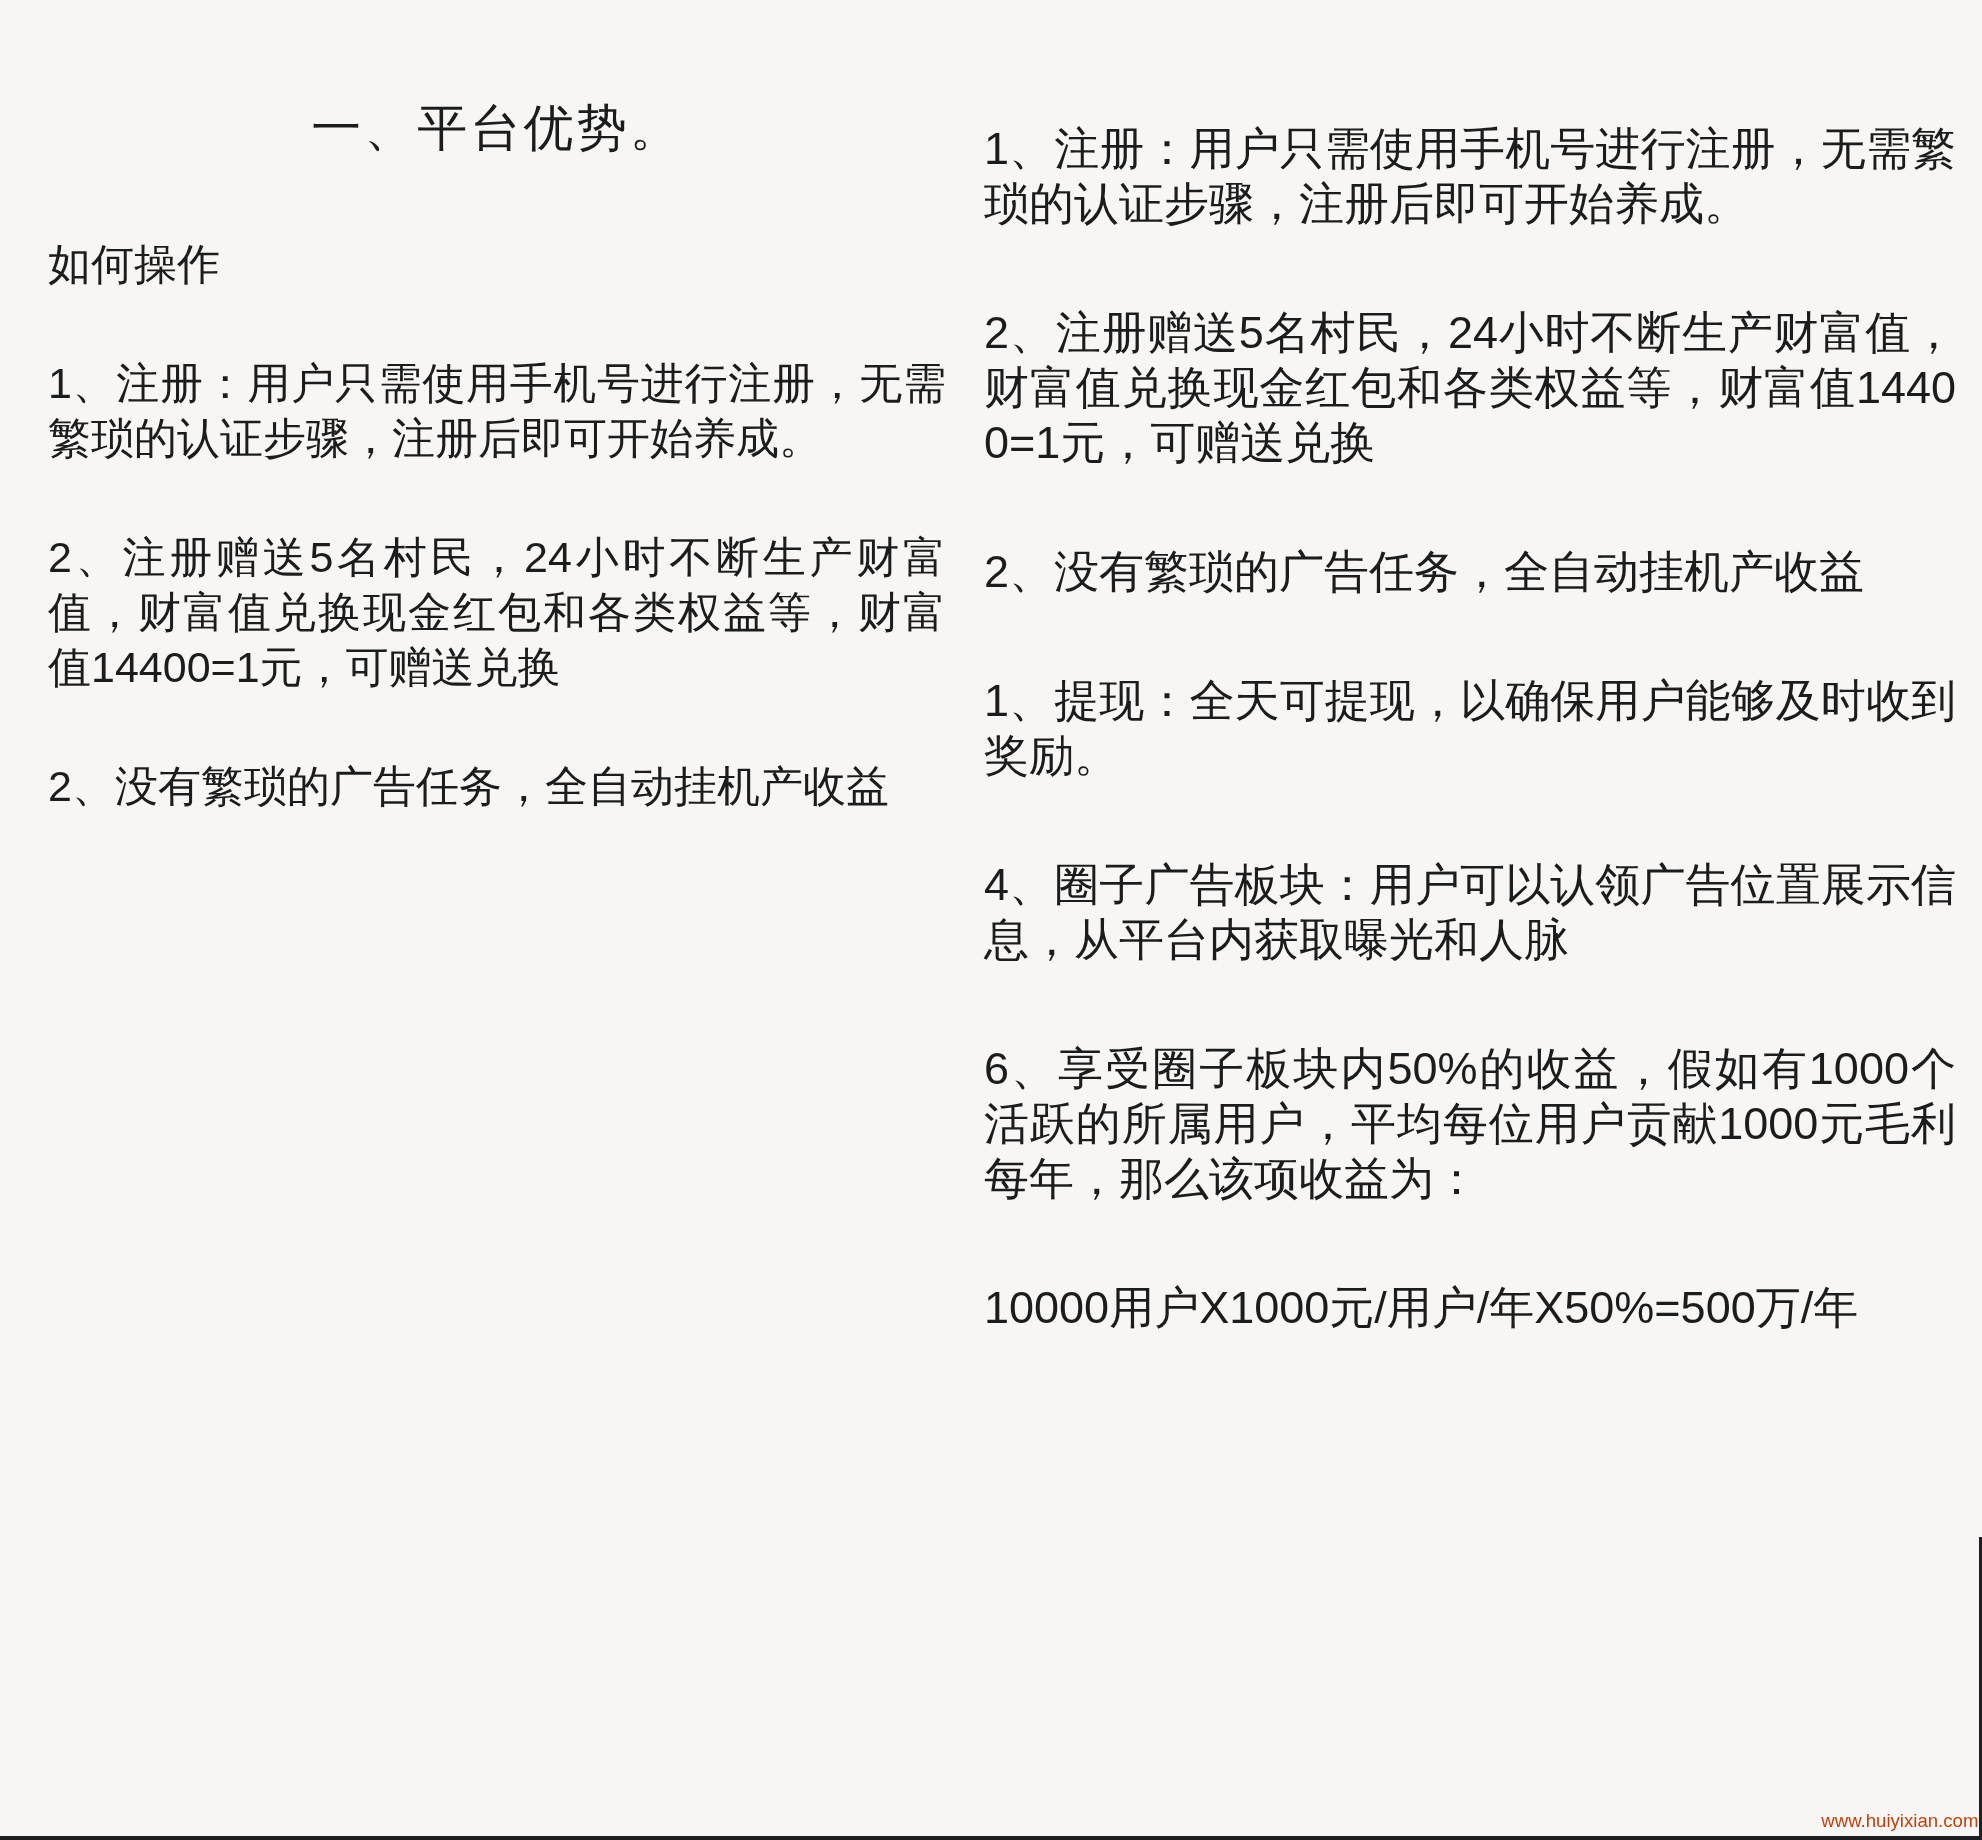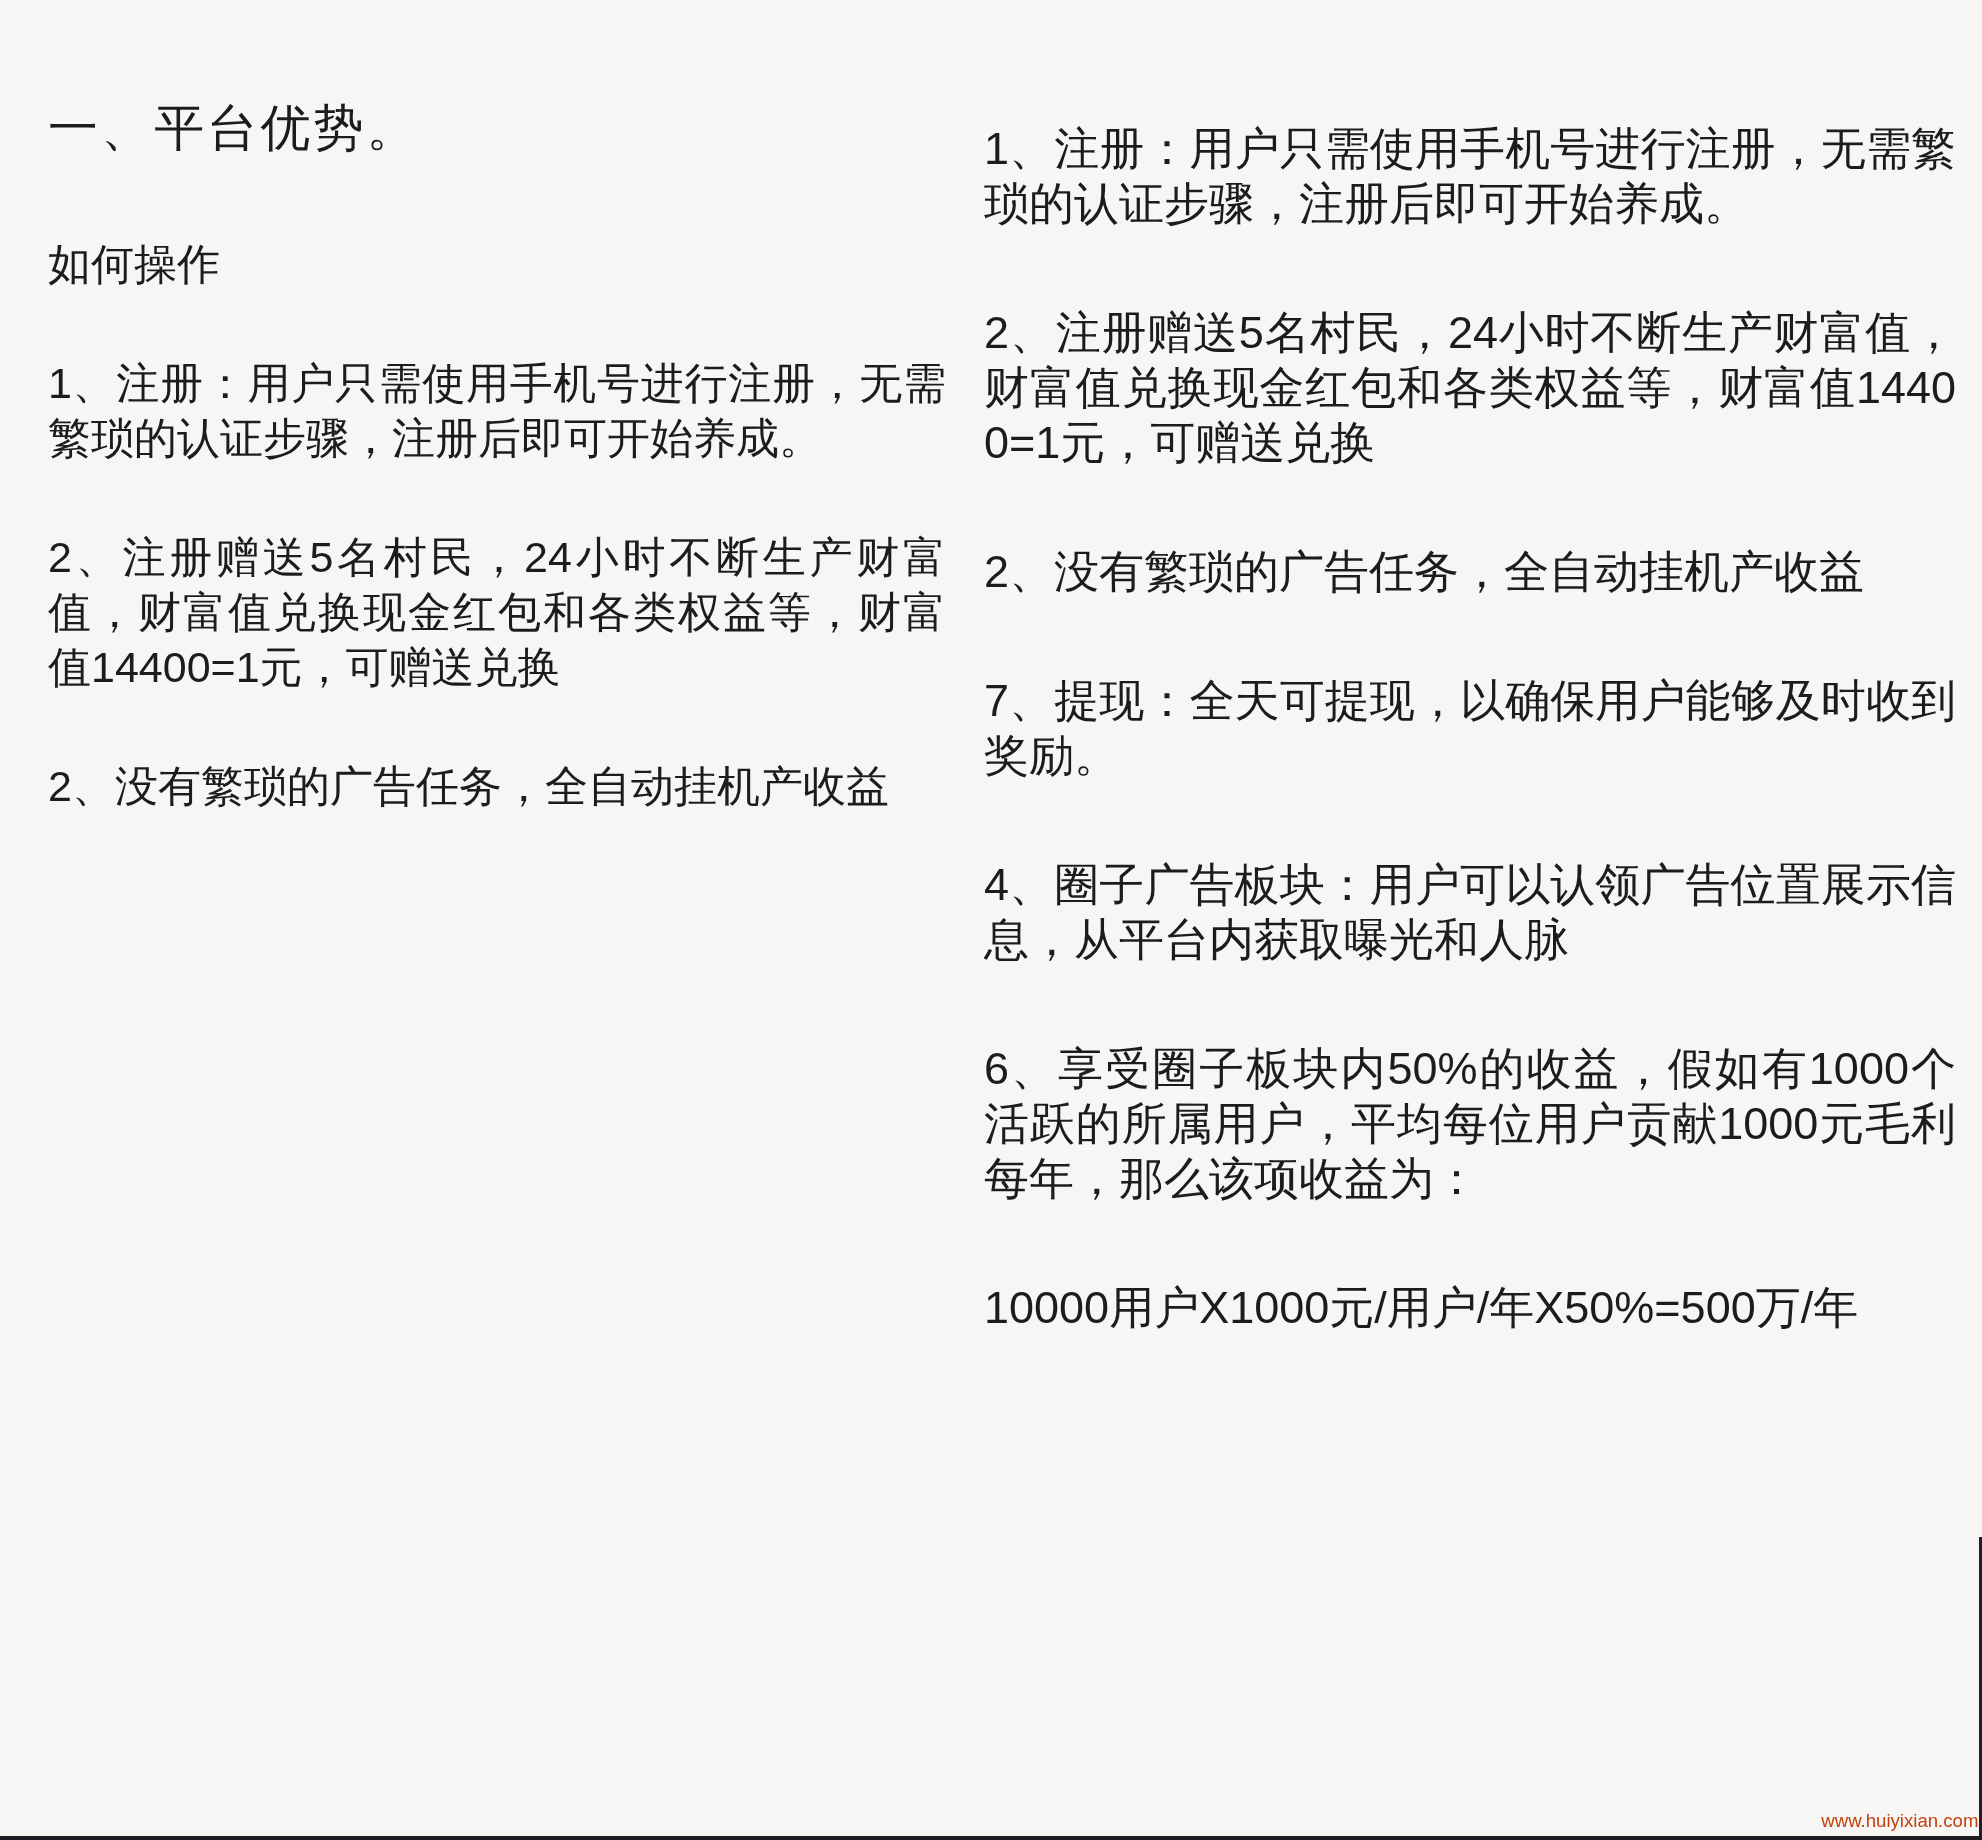--- a/index.html
+++ b/index.html
@@ -24,20 +24,21 @@
     width: 898px;
   }
   .col-right {
     left: 984px;
     top: 121px;
     width: 972px;
   }
   .doc-title {
     font-size: 50px;
     line-height: 75px;
+    text-align: center;
     letter-spacing: 3.1px;
     margin: 0 0 71px 0;
     font-weight: 400;
     white-space: nowrap;
   }
   .para {
     font-size: 43px;
     line-height: 55px;
     text-align: justify;
     margin: 0 0 64px 0;
@@ -84,21 +85,21 @@
   <p class="para">如何操作</p>
   <p class="para">1、注册：用户只需使用手机号进行注册，无需繁琐的认证步骤，注册后即可开始养成。</p>
   <p class="para">2、注册赠送5名村民，24小时不断生产财富值，财富值兑换现金红包和各类权益等，财富值14400=1元，可赠送兑换</p>
   <p class="para">2、没有繁琐的广告任务，全自动挂机产收益</p>
 </div>
 
 <div class="column col-right">
   <p class="para">1、注册：用户只需使用手机号进行注册，无需繁琐的认证步骤，注册后即可开始养成。</p>
   <p class="para">2、注册赠送5名村民，24小时不断生产财富值，财富值兑换现金红包和各类权益等，财富值14400=1元，可赠送兑换</p>
   <p class="para">2、没有繁琐的广告任务，全自动挂机产收益</p>
-  <p class="para">7、提现：全天可提现，以确保用户能够及时收到奖励。</p>
+  <p class="para">1、提现：全天可提现，以确保用户能够及时收到奖励。</p>
   <p class="para">4、圈子广告板块：用户可以认领广告位置展示信息，从平台内获取曝光和人脉</p>
   <p class="para">6、享受圈子板块内50%的收益，假如有1000个活跃的所属用户，平均每位用户贡献1000元毛利每年，那么该项收益为：</p>
   <p class="para">10000用户X1000元/用户/年X50%=500万/年</p>
 </div>
 
 <div class="watermark">www.huiyixian.com</div>
 <div class="photo-edge-bottom"></div>
 <div class="photo-edge-right"></div>
 
 

